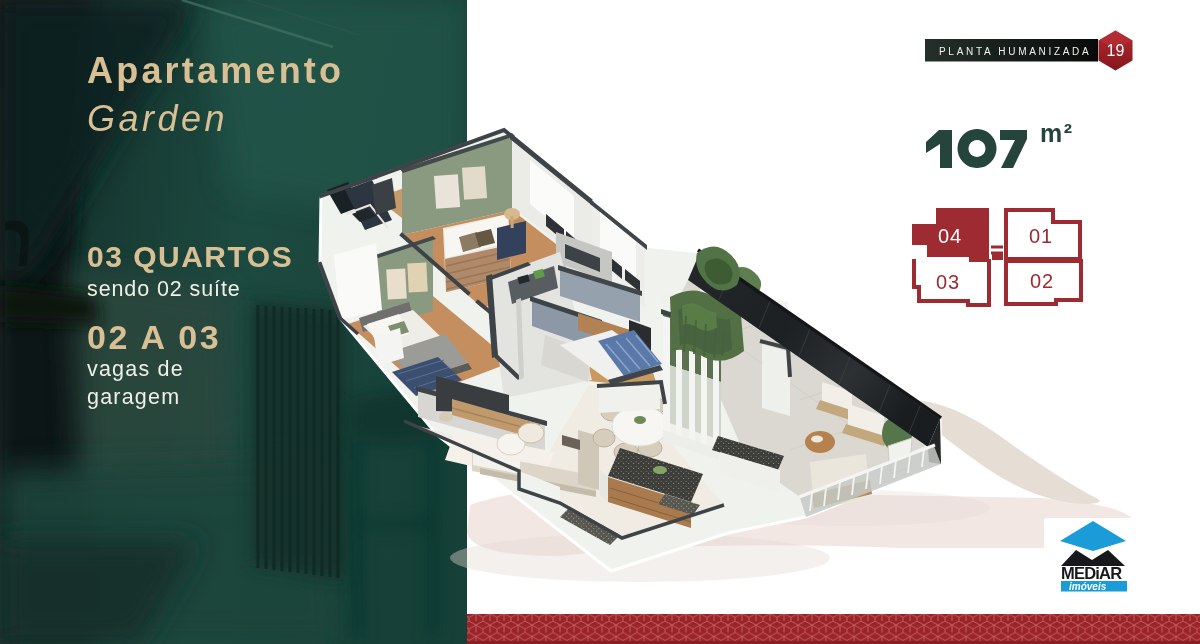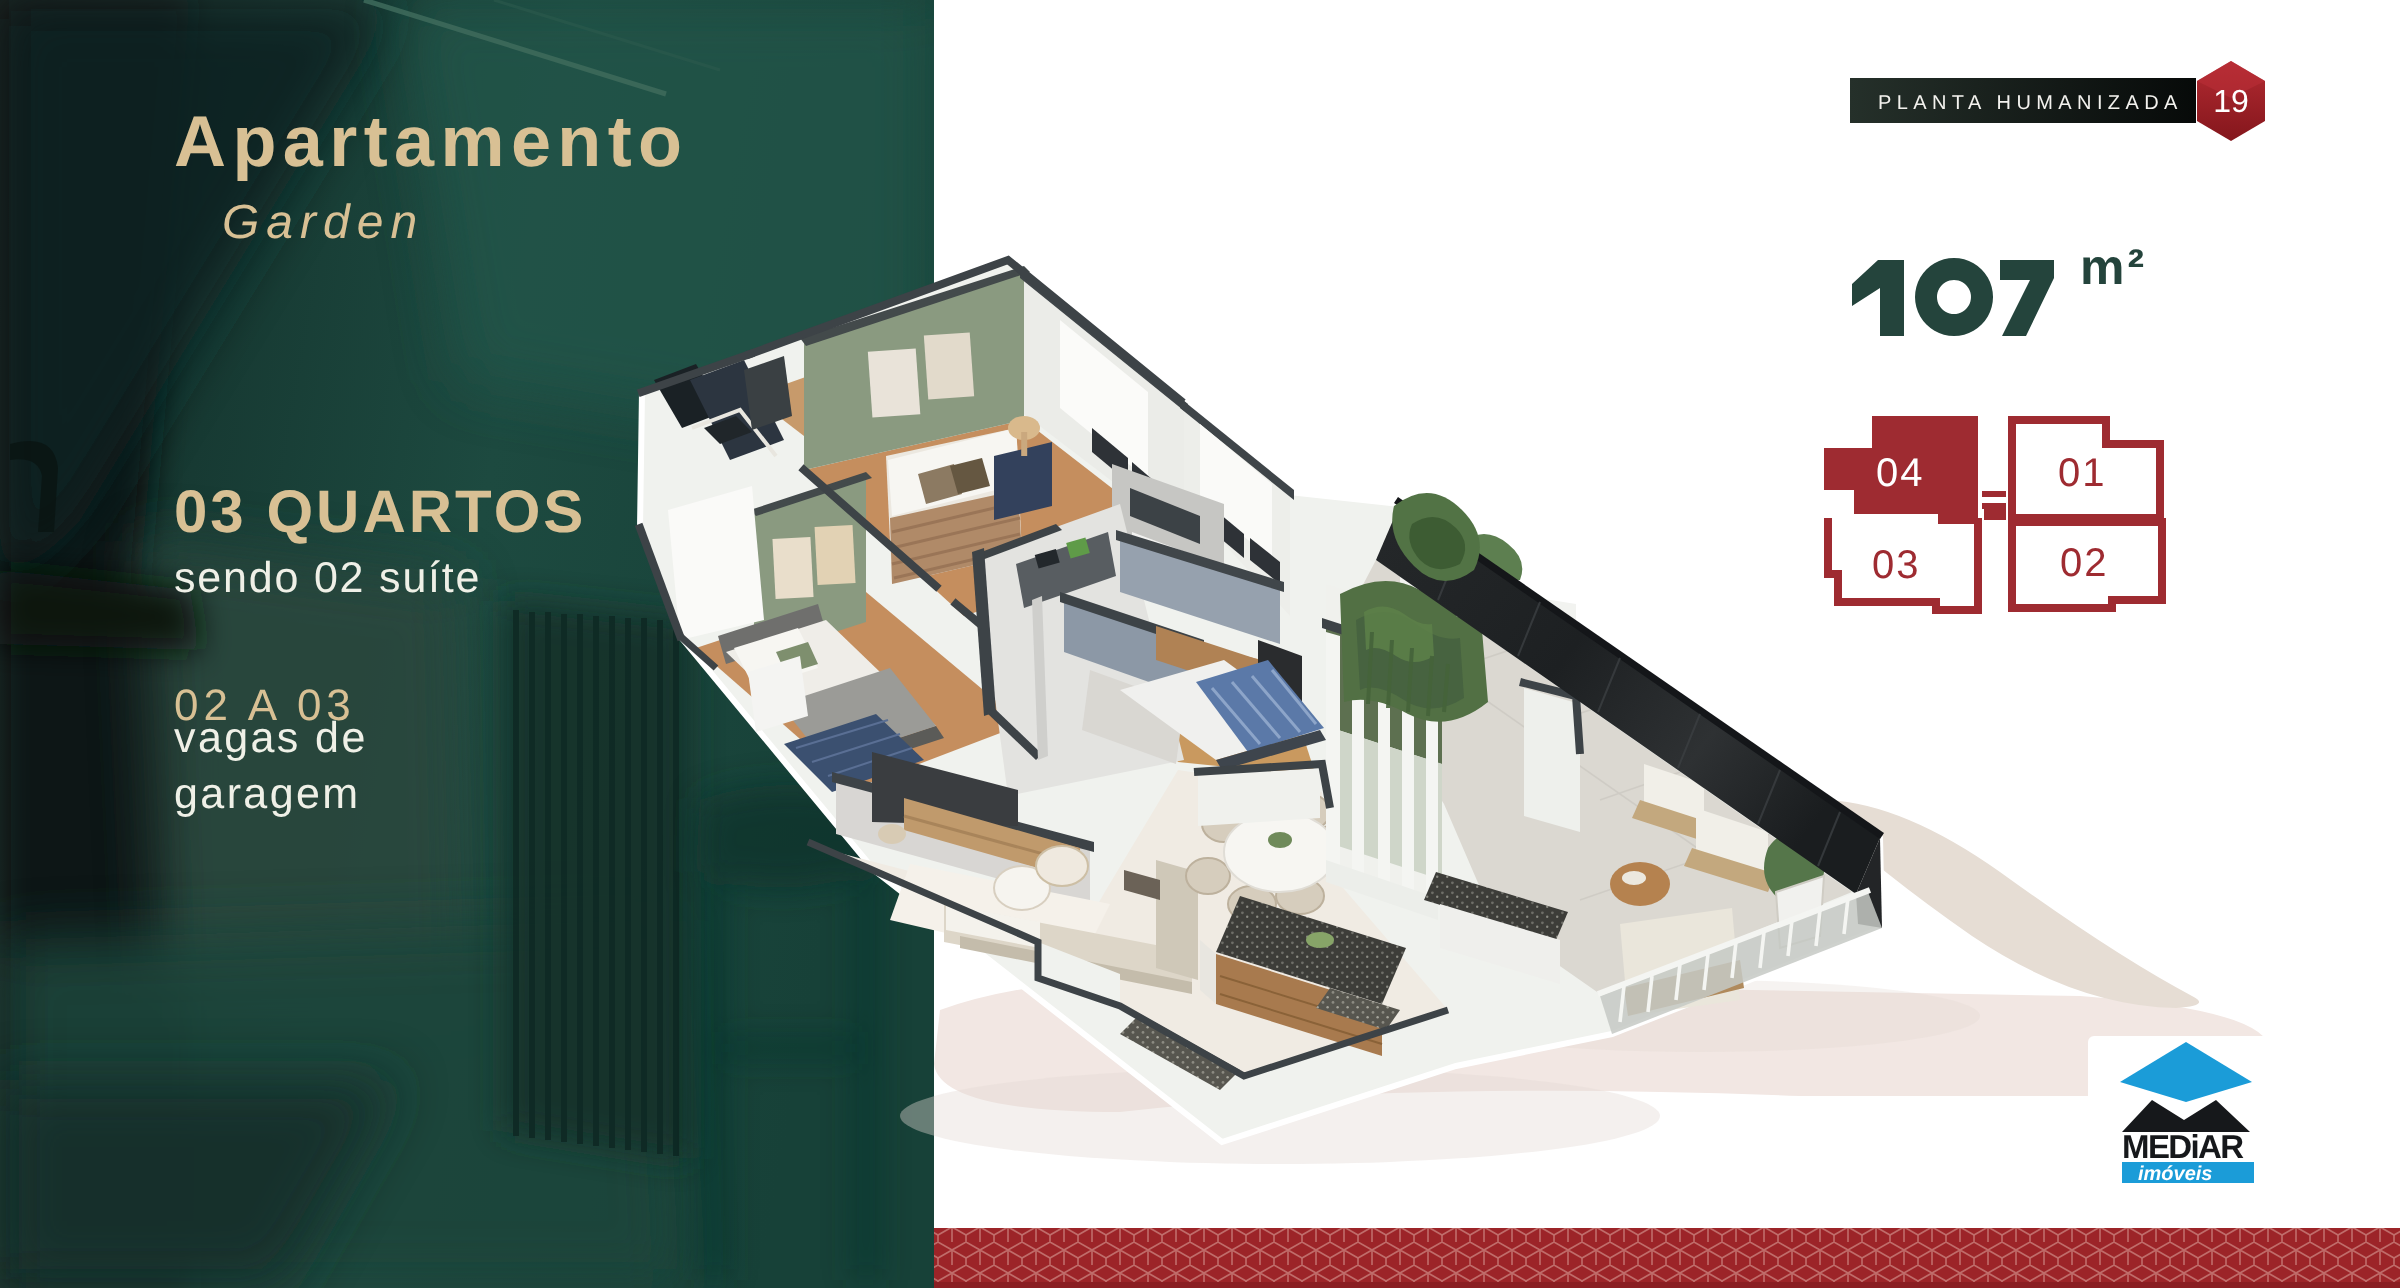--- a/index.html
+++ b/index.html
@@ -68,24 +68,24 @@
     <rect x="355" y="520" width="80" height="8"></rect>
   </g>
 
   <path d="M5,222 q22,-6 24,12 l-2,32 -8,0 2,-28 q-2,-10 -16,-8 z" fill="#0a1513" opacity="0.9"></path>
 
   <line x1="182" y1="0" x2="333" y2="47" stroke="#3f6b5c" stroke-width="2.5" opacity="0.85"></line>
   <line x1="247" y1="0" x2="360" y2="35" stroke="#2c5a4d" stroke-width="1.5" opacity="0.6"></line>
 </svg>
 
 <div class="abs t-beige" style="left:87px;top:50px;font-size:36px;font-weight:600;letter-spacing:3.2px;">Apartamento</div>
-<div class="abs t-beige" style="left:87px;top:98px;font-size:24px;font-style:italic;font-weight:500;letter-spacing:3.5px;margin-left:24px;">Garden</div>
+<div class="abs t-beige" style="left:87px;top:98px;font-size:36px;font-style:italic;font-weight:500;letter-spacing:3.5px;">Garden</div>
 <div class="abs t-beige" style="left:87px;top:240px;font-size:30px;font-weight:700;letter-spacing:1.5px;">03 QUARTOS</div>
 <div class="abs t-white" style="left:87px;top:277px;font-size:21.5px;font-weight:400;letter-spacing:0.9px;">sendo 02 suíte</div>
-<div class="abs t-beige" style="left:87px;top:340px;font-size:22px;font-weight:400;letter-spacing:2.5px;">02 A 03</div>
+<div class="abs t-beige" style="left:87px;top:318px;font-size:34px;font-weight:700;letter-spacing:2.5px;">02 A 03</div>
 <div class="abs t-white" style="left:87px;top:355px;font-size:21.5px;font-weight:400;letter-spacing:1.2px;line-height:28px;">vagas de<br>garagem</div>
 
 <svg class="abs" style="left:0;top:0" width="1200" height="644" viewBox="0 0 1200 644" id="mainsvg">
   <defs>
     <pattern id="cubes" width="14" height="11.5" patternUnits="userSpaceOnUse">
       <rect width="14" height="11.5" fill="#9c2428"></rect>
       <g stroke="#c97e7a" stroke-width="0.8" fill="none" opacity="0.8">
         <path d="M7,0 L14,4 L7,8 L0,4 Z"></path>
         <path d="M0,4 L0,11.5 M7,8 L7,11.5 M14,4 L14,11.5"></path>
       </g>

